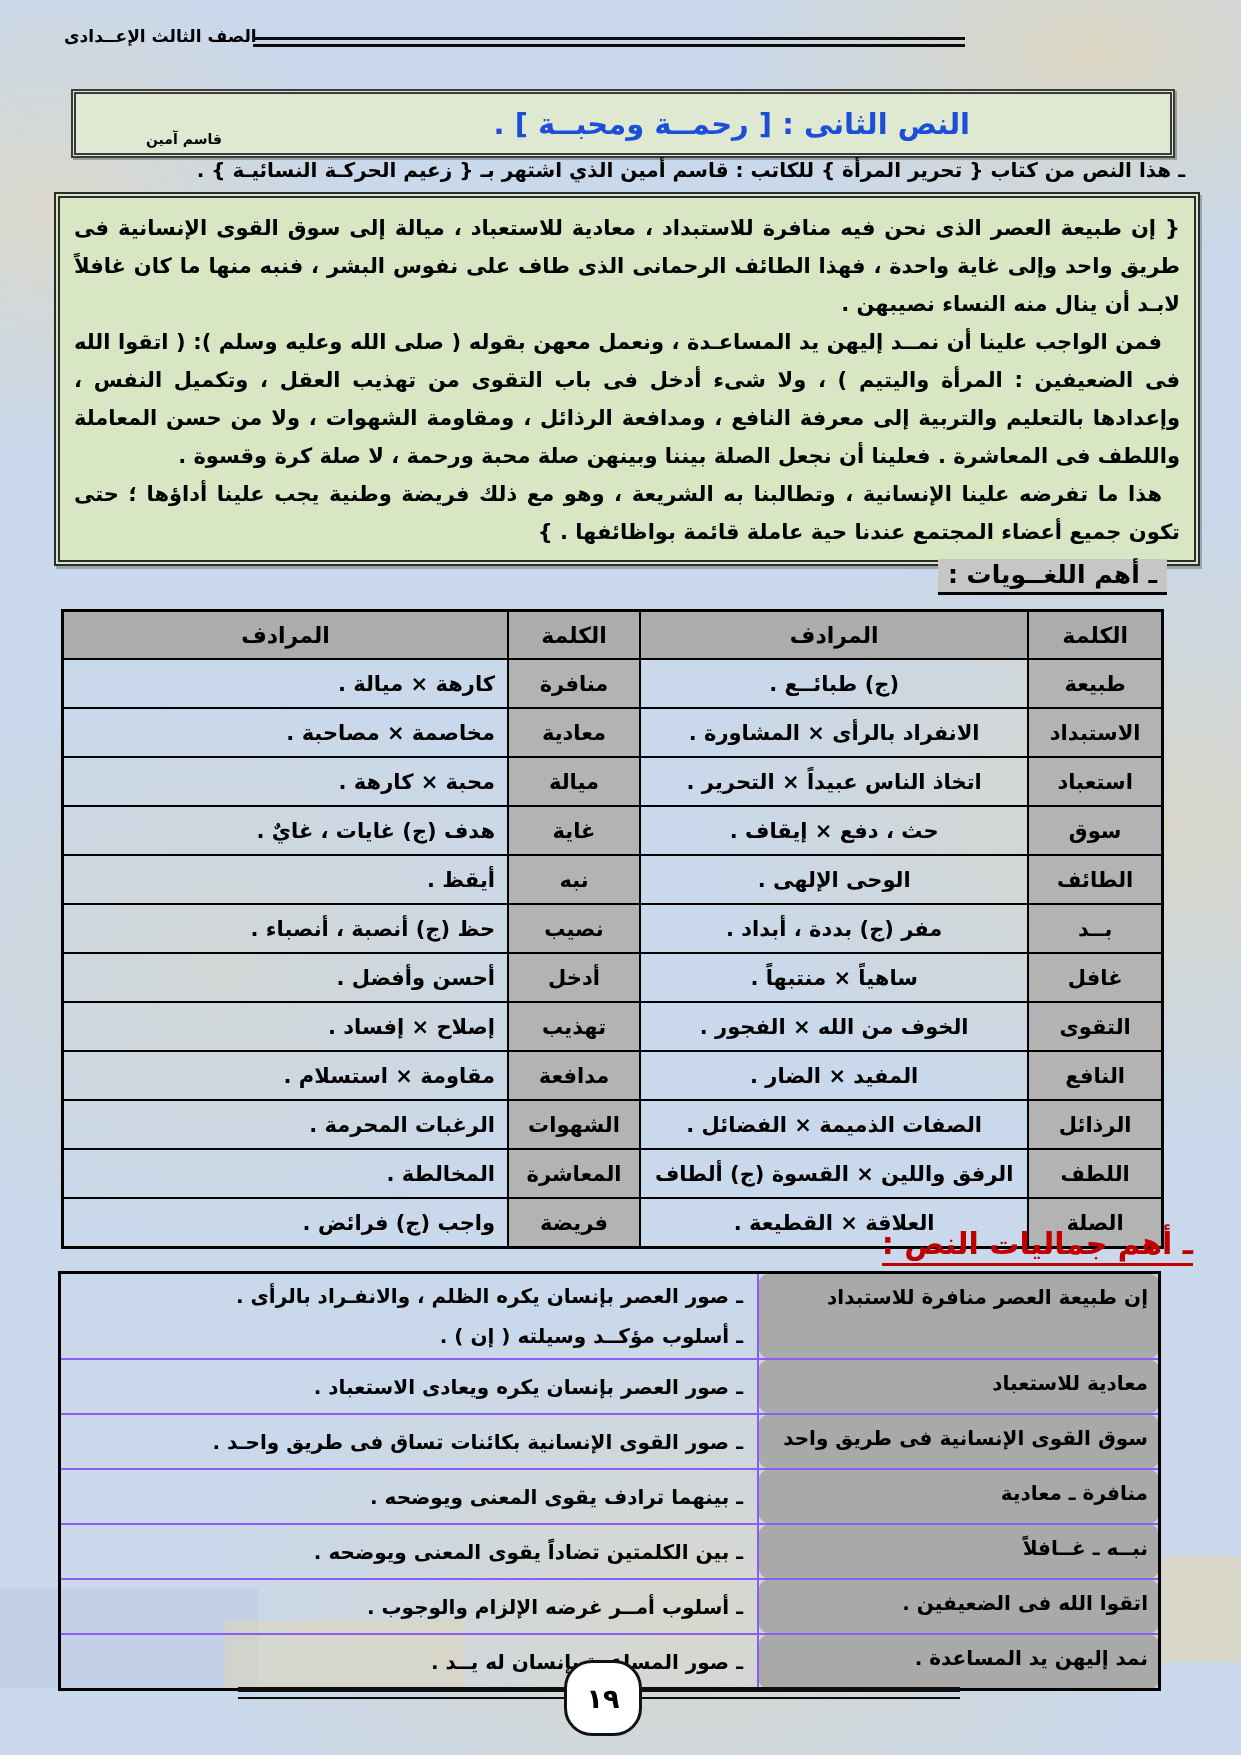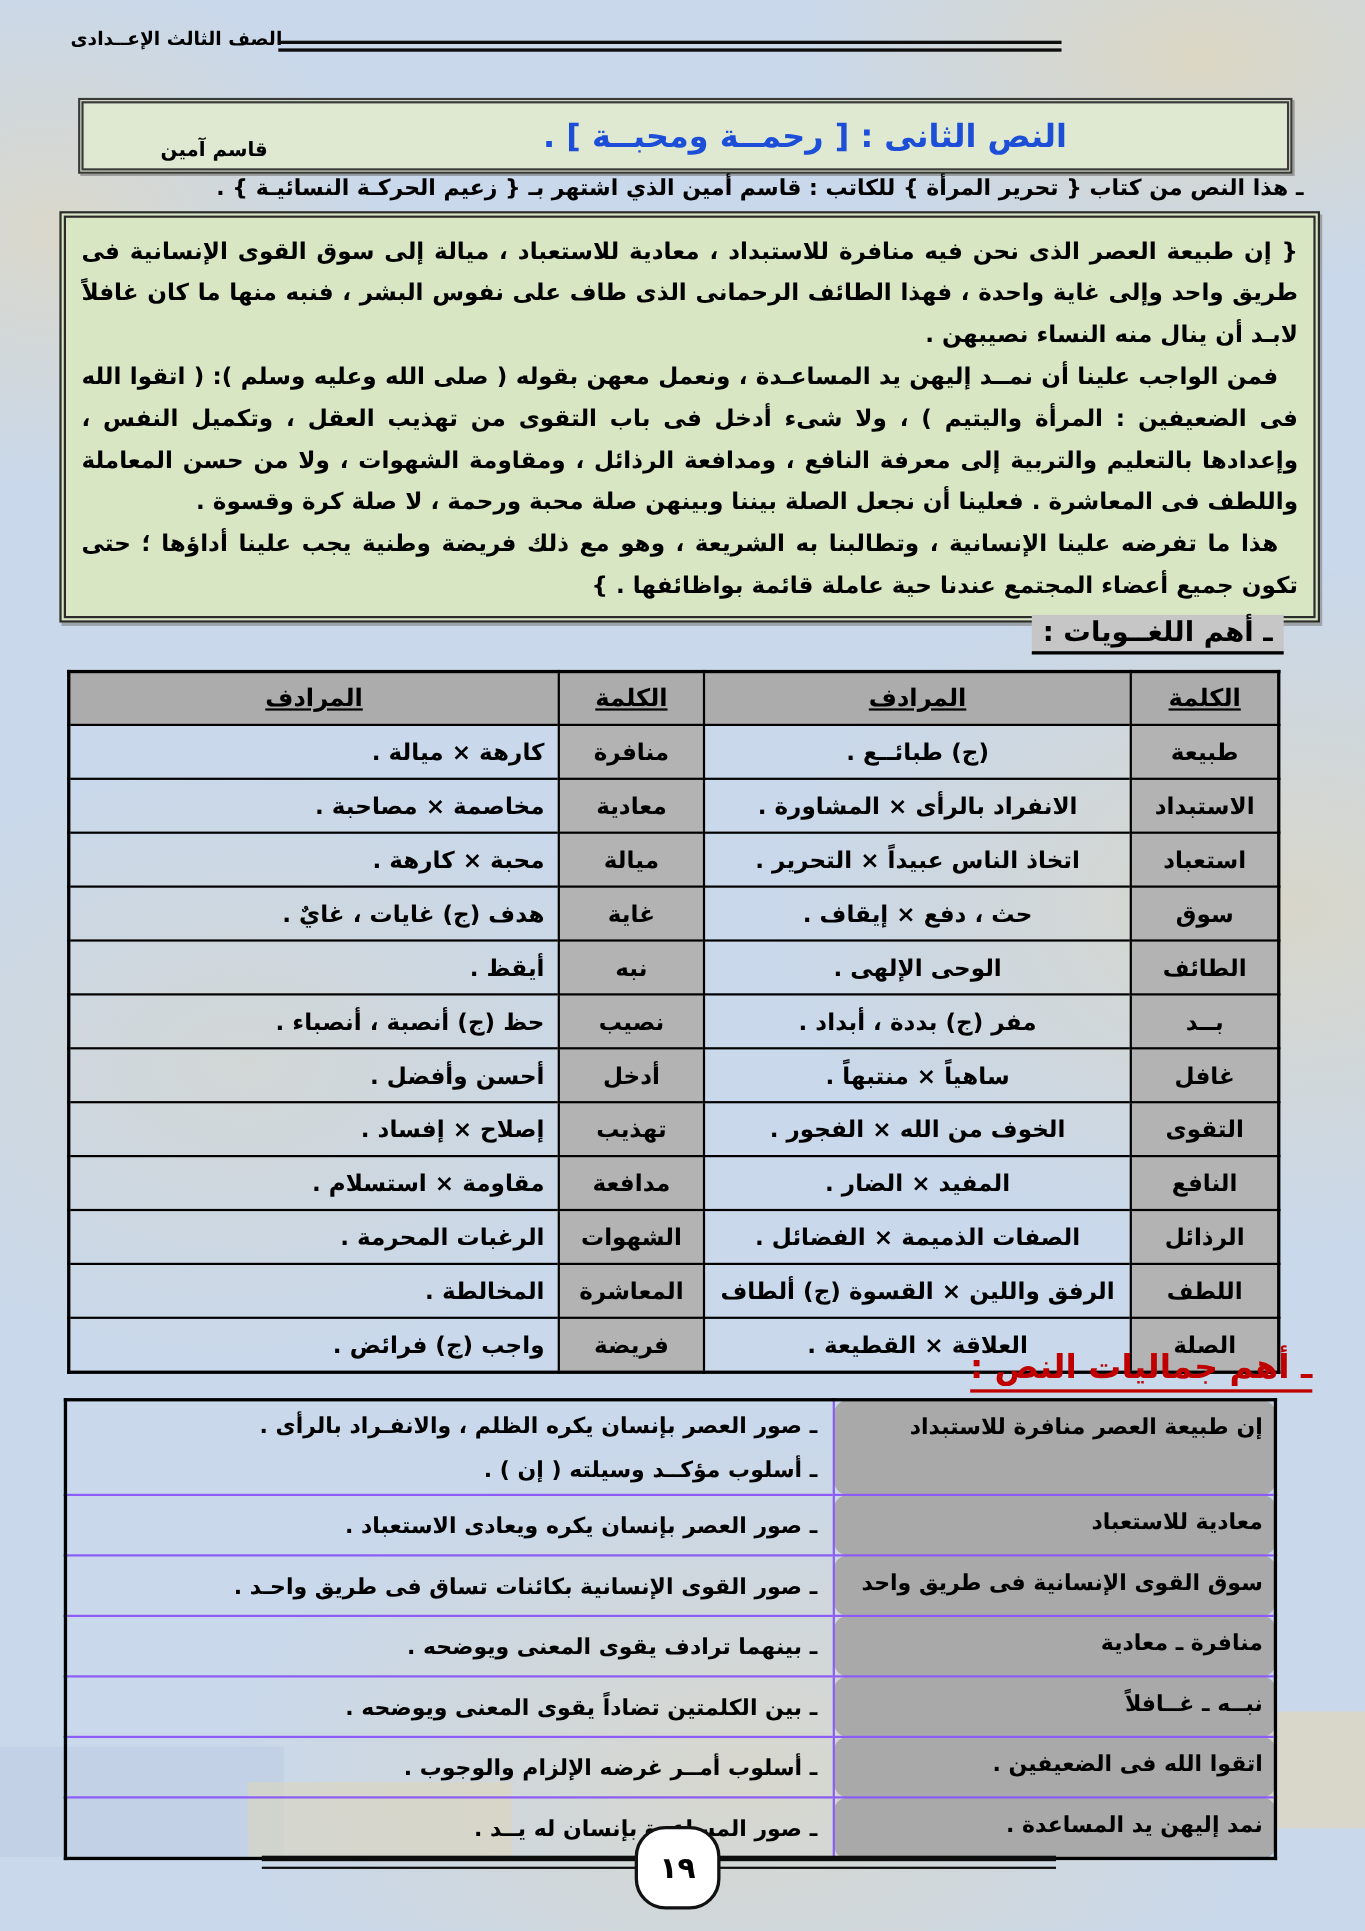--- a/index.html
+++ b/index.html
@@ -34,21 +34,21 @@
   .title-box {
     position: absolute; left: 71px; top: 89px; width: 1094px; height: 59px;
     background: #dfe9d1; border: 5px double #3a3a3a;
     box-shadow: 2px 2px 0 rgba(110,110,110,.55);
   }
   .text-title {
     position: absolute; right: 200px; top: 50%; transform: translateY(-50%);
     color: #1d4ed8; font-size: 29px; white-space: nowrap;
   }
   .author-name {
-    position: absolute; left: 70px; bottom: 6px; font-size: 18px; white-space: nowrap;
+    position: absolute; left: 70px; bottom: 6px; font-size: 14px; white-space: nowrap;
   }
 
   .intro-line {
     position: absolute; right: 56px; top: 158px; font-size: 20px; white-space: nowrap;
   }
 
   .passage-box {
     position: absolute; left: 54px; top: 192px; width: 1106px; height: 340px;
     background: #d9e6c3; border: 6px double #2b2b2b; overflow: hidden;
     box-shadow: 2px 3px 0 rgba(110,110,110,.5);
@@ -66,21 +66,21 @@
     font-size: 25px; border-bottom: 3px solid #000; white-space: nowrap;
   }
 
   table { border-collapse: collapse; table-layout: fixed; }
   .vocab-table {
     position: absolute; left: 61px; top: 609px; width: 1103px;
     border: 3px solid #000;
   }
   .vocab-table th, .vocab-table td { border: 2px solid #000; }
   .vocab-table th {
-    height: 44px; background: #acacac; font-size: 22px; text-align: center; text-decoration: underline;
+    height: 44px; background: #acacac; font-size: 22px; text-align: center;
   }
   .vocab-table td { height: 45px; font-size: 21px; }
   .vocab-table td.word-cell { background: #b3b3b3; text-align: center; }
   .vocab-table td.meaning-1 { text-align: center; padding: 0 8px; }
   .vocab-table td.meaning-2 { text-align: right; padding: 0 12px 0 6px; }
 
   .aesthetics-heading {
     position: absolute; right: 48px; top: 1226px;
     color: #c00000; font-size: 30px; padding-bottom: 2px;
     border-bottom: 3px solid #c00000; white-space: nowrap;
@@ -97,21 +97,21 @@
   .aesthetics-table td.notes-cell {
     padding: 2px 14px 2px 6px; text-align: right;
     white-space: pre-line; line-height: 40px;
   }
 
   .footer-rule {
     position: absolute; left: 238px; top: 1687px; width: 722px; height: 5px;
     border-top: 5px solid #0d0d0d; border-bottom: 2px solid #0d0d0d;
   }
   .page-badge {
-    position: absolute; left: 577px; top: 1660px; width: 72px; height: 70px;
+    position: absolute; left: 564px; top: 1660px; width: 72px; height: 70px;
     background: #fff; border: 3px solid #111; border-radius: 28px;
     display: flex; align-items: center; justify-content: center;
     font-size: 27px; z-index: 2;
   }
 </style>
 </head>
 <body data-interactable="false">
 
 <div class="bg-patch patch-bl" data-interactable="false"></div>
 <div class="bg-patch patch-bc" data-interactable="false"></div>

